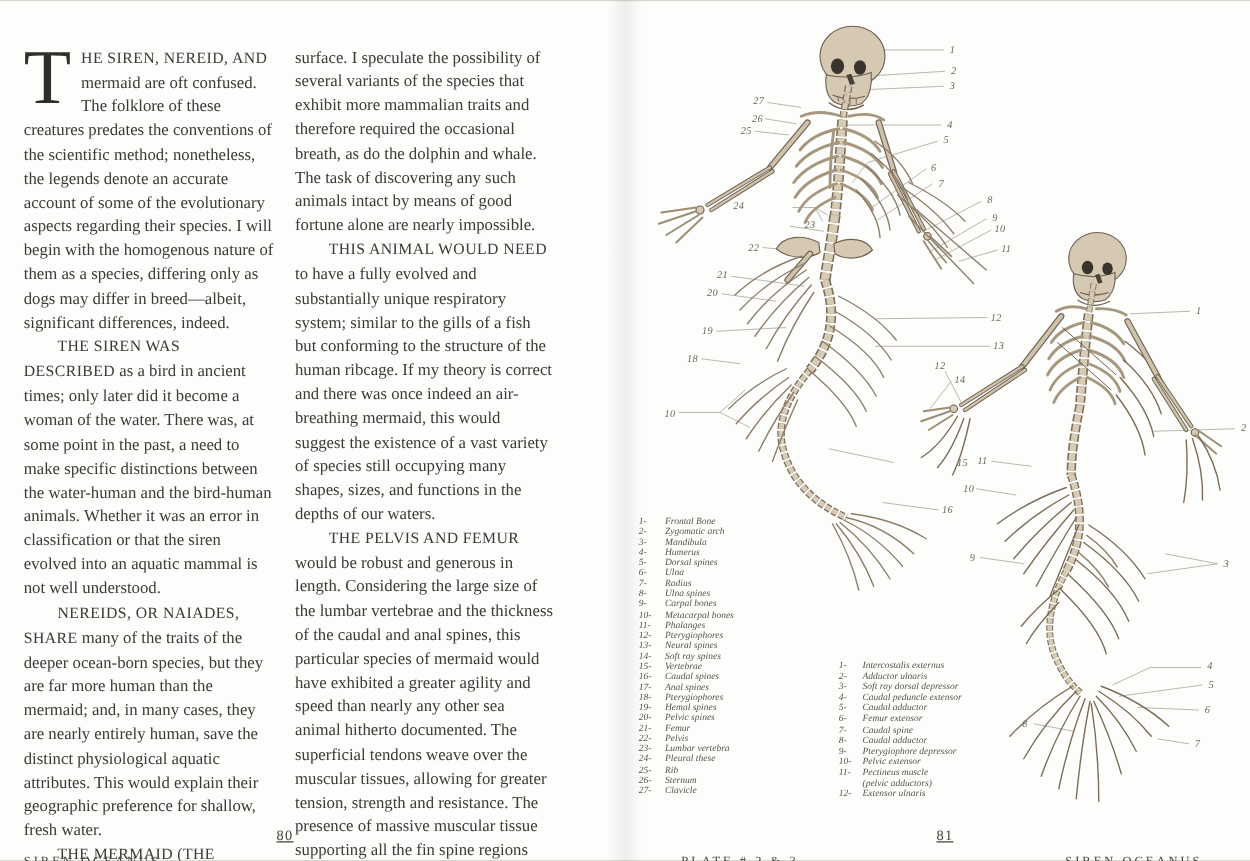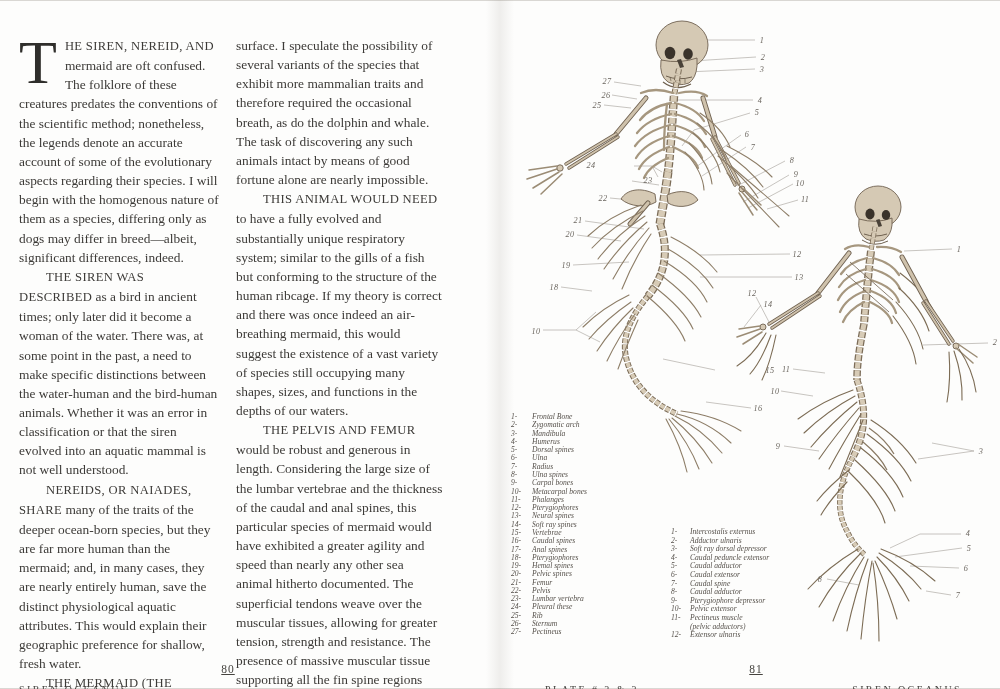--- a/index.html
+++ b/index.html
@@ -432,29 +432,29 @@
         <div class="litem"><span class="lnum">17-</span><span class="lname">Anal spines</span></div>
         <div class="litem"><span class="lnum">18-</span><span class="lname">Pterygiophores</span></div>
         <div class="litem"><span class="lnum">19-</span><span class="lname">Hemal spines</span></div>
         <div class="litem"><span class="lnum">20-</span><span class="lname">Pelvic spines</span></div>
         <div class="litem"><span class="lnum">21-</span><span class="lname">Femur</span></div>
         <div class="litem"><span class="lnum">22-</span><span class="lname">Pelvis</span></div>
         <div class="litem"><span class="lnum">23-</span><span class="lname">Lumbar vertebra</span></div>
         <div class="litem"><span class="lnum">24-</span><span class="lname">Pleural these</span></div>
         <div class="litem"><span class="lnum">25-</span><span class="lname">Rib</span></div>
         <div class="litem"><span class="lnum">26-</span><span class="lname">Sternum</span></div>
-        <div class="litem"><span class="lnum">27-</span><span class="lname">Pectineus</span></div>
+        <div class="litem"><span class="lnum">27-</span><span class="lname">Clavicle</span></div>
       </div>
     <div id="legend-muscle" class="legend">
         <div class="litem"><span class="lnum">1-</span><span class="lname">Intercostalis externus</span></div>
         <div class="litem"><span class="lnum">2-</span><span class="lname">Adductor ulnaris</span></div>
         <div class="litem"><span class="lnum">3-</span><span class="lname">Soft ray dorsal depressor</span></div>
         <div class="litem"><span class="lnum">4-</span><span class="lname">Caudal peduncle extensor</span></div>
         <div class="litem"><span class="lnum">5-</span><span class="lname">Caudal adductor</span></div>
-        <div class="litem"><span class="lnum">6-</span><span class="lname">Caudal extensor</span></div>
+        <div class="litem"><span class="lnum">6-</span><span class="lname">Femur extensor</span></div>
         <div class="litem"><span class="lnum">7-</span><span class="lname">Caudal spine</span></div>
         <div class="litem"><span class="lnum">8-</span><span class="lname">Caudal adductor</span></div>
         <div class="litem"><span class="lnum">9-</span><span class="lname">Pterygiophore depressor</span></div>
         <div class="litem"><span class="lnum">10-</span><span class="lname">Pelvic extensor</span></div>
         <div class="litem"><span class="lnum">11-</span><span class="lname">Pectineus muscle
 (pelvic adductors)</span></div>
         <div class="litem"><span class="lnum">12-</span><span class="lname">Extensor ulnaris</span></div>
       </div>
 
     <div id="footer-plate" class="footer-title">PLATE # 2 &amp; 3</div>

